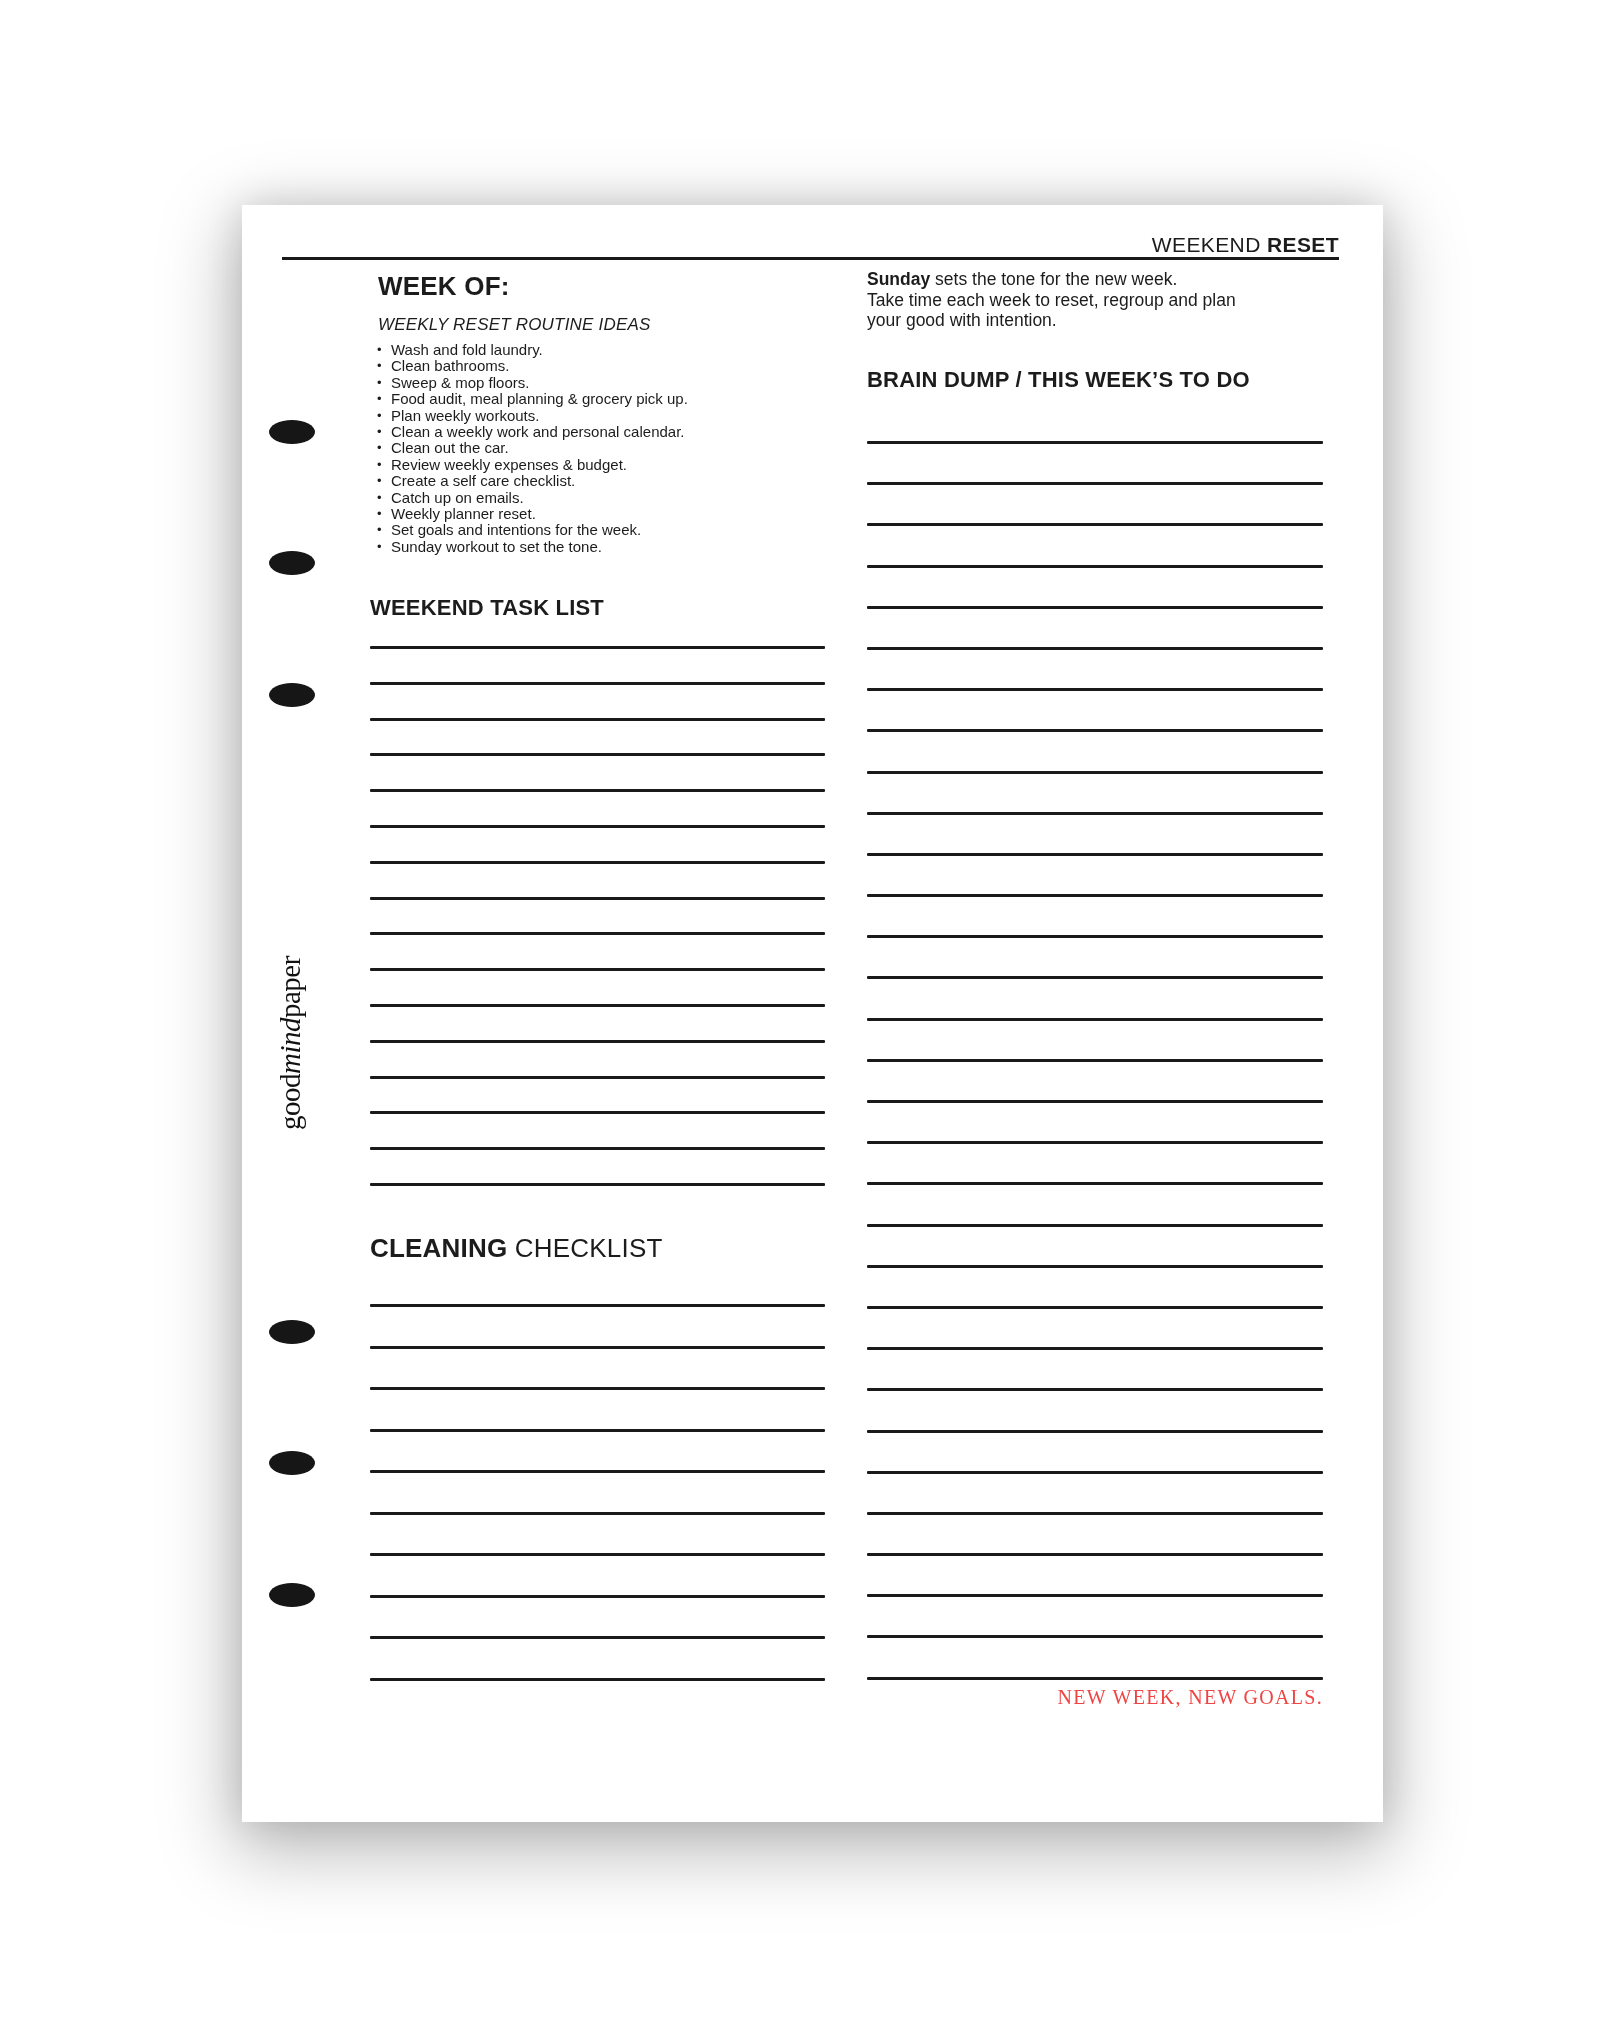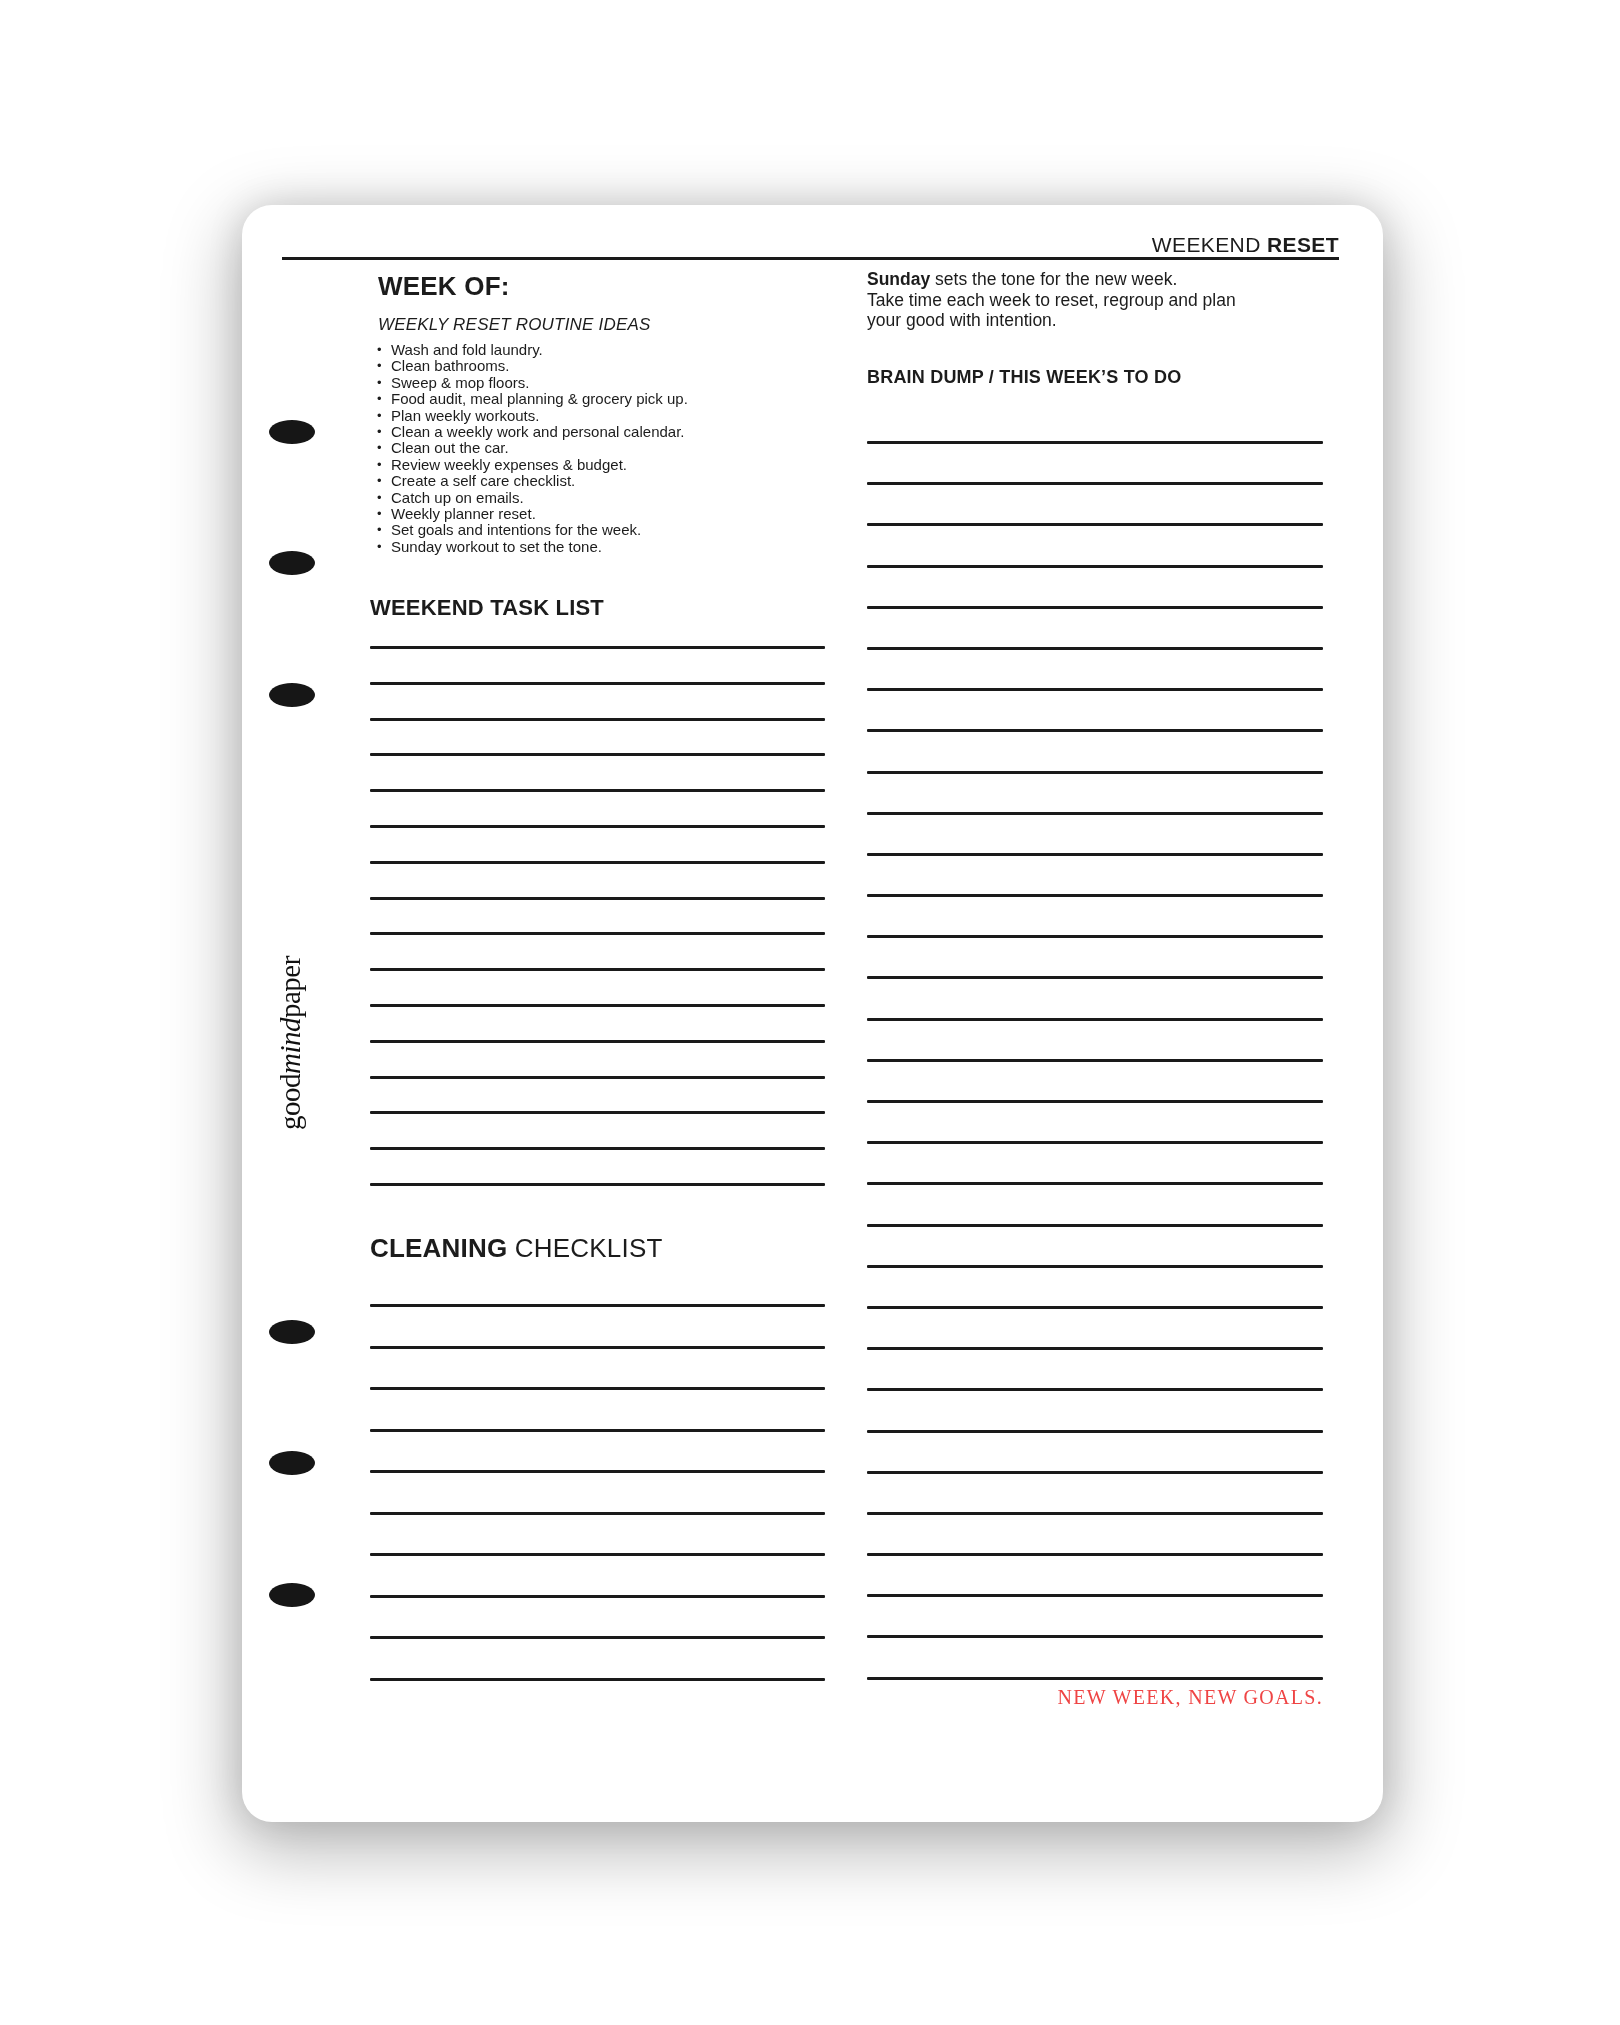--- a/index.html
+++ b/index.html
@@ -5,21 +5,20 @@
   * { margin:0; padding:0; box-sizing:border-box; }
   html,body { background:#ffffff; }
   body {
     width:1620px; height:2025px; position:relative; overflow:hidden;
     font-family:"Liberation Sans", sans-serif; color:#1c1c1c;
   }
   .sheet {
     position:absolute; left:242px; top:205px; width:1141px; height:1617px;
     background:#ffffff;
     box-shadow:0 22px 70px 8px rgba(0,0,0,0.27), 0 0 36px rgba(0,0,0,0.12);
-    border-radius:30px;
   }
   
   .header-title {
     position:absolute; right:44px; top:29px;
     font-size:21px; line-height:22px; letter-spacing:0.4px; color:#1c1c1c;
     white-space:nowrap;
   }
   .header-title .em { font-weight:700; }
   .header-rule {
     position:absolute; left:40px; right:44px; top:52px; height:3px;
@@ -51,21 +50,21 @@
   .cleaning-heading .em { font-weight:700; }
   .cleaning-lines { position:absolute; left:128px; top:1099px; width:455px; gap:38.5px; }
   
   .intro {
     position:absolute; left:625px; right:44px; top:64px;
     text-align:left; font-size:17.5px; line-height:20.5px; 
   }
   .intro .em { font-weight:700; }
   .brain-heading {
     position:absolute; left:625px; top:162px;
-    font-size:18px; font-weight:700; letter-spacing:0.2px;
+    font-size:22px; font-weight:700; letter-spacing:0.2px;
   }
   .brain-lines { position:absolute; left:625px; top:236px; width:456px; gap:38.2px; }
   .footer-tagline {
     position:absolute; right:60px; top:1481px;
     font-family:"Liberation Serif", serif; font-size:20px; letter-spacing:1.3px;
     color:#ef4444; white-space:nowrap;
   }
   
   .brand-logo {
     position:absolute; left:32px; top:733px; height:192px;

